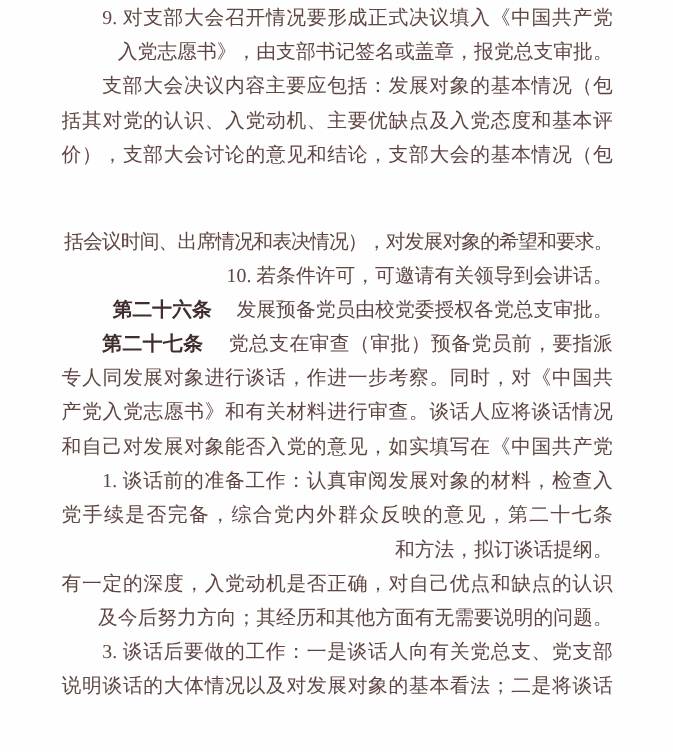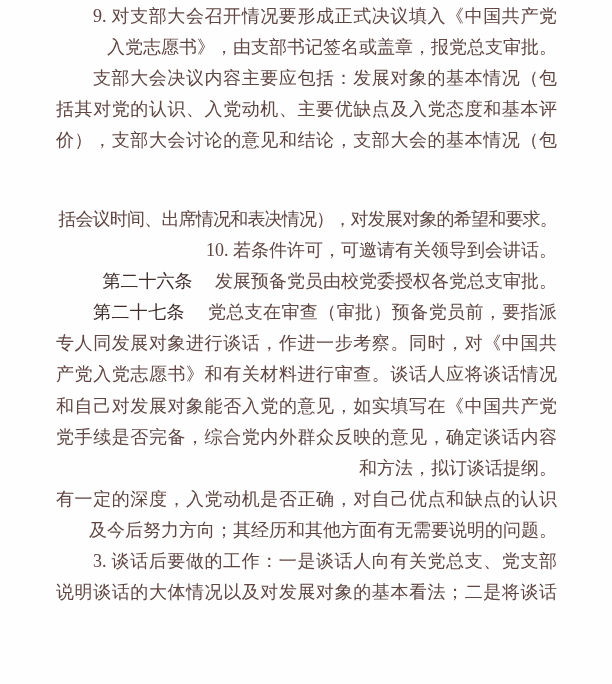--- a/index.html
+++ b/index.html
@@ -38,21 +38,21 @@
     text-align-last: justify;
   }
   .line.indent {
     text-indent: 37px;
   }
   .line.tight {
     letter-spacing: -0.8px;
     margin-top: 48px;
   }
   .article {
-    font-weight: normal;
+    font-weight: bold;
     color: var(--bold-color, #3f2e2b);
     margin-right: 18px;
   }
   .line-text {
     
   }
 </style>
 </head>
 <body>
 
@@ -113,24 +113,28 @@
     <span class="line-text">产党入党志愿书》和有关材料进行审查。谈话人应将谈话情况</span>
   </div>
 
   <div class="line justify">
     
     <span class="line-text">和自己对发展对象能否入党的意见，如实填写在《中国共产党</span>
   </div>
 
 
 
+  <div class="line justify indent">
+    
+    <span class="line-text">1. 谈话前的准备工作：认真审阅发展对象的材料，检查入</span>
+  </div>
 
   <div class="line justify">
     
-    <span class="line-text">党手续是否完备，综合党内外群众反映的意见，确定谈话内容</span>
+    <span class="line-text">党手续是否完备，综合党内外群众反映的意见，第二十七条</span>
   </div>
 
   <div class="line">
     
     <span class="line-text">和方法，拟订谈话提纲。</span>
   </div>
 
 
   <div class="line justify">
     

